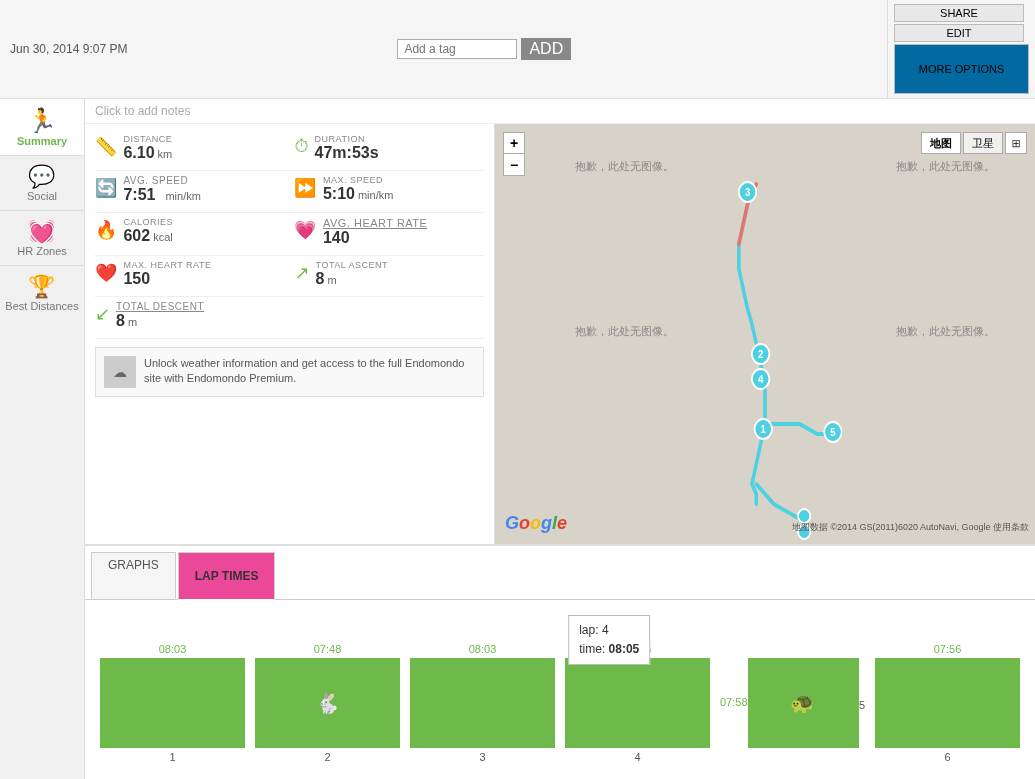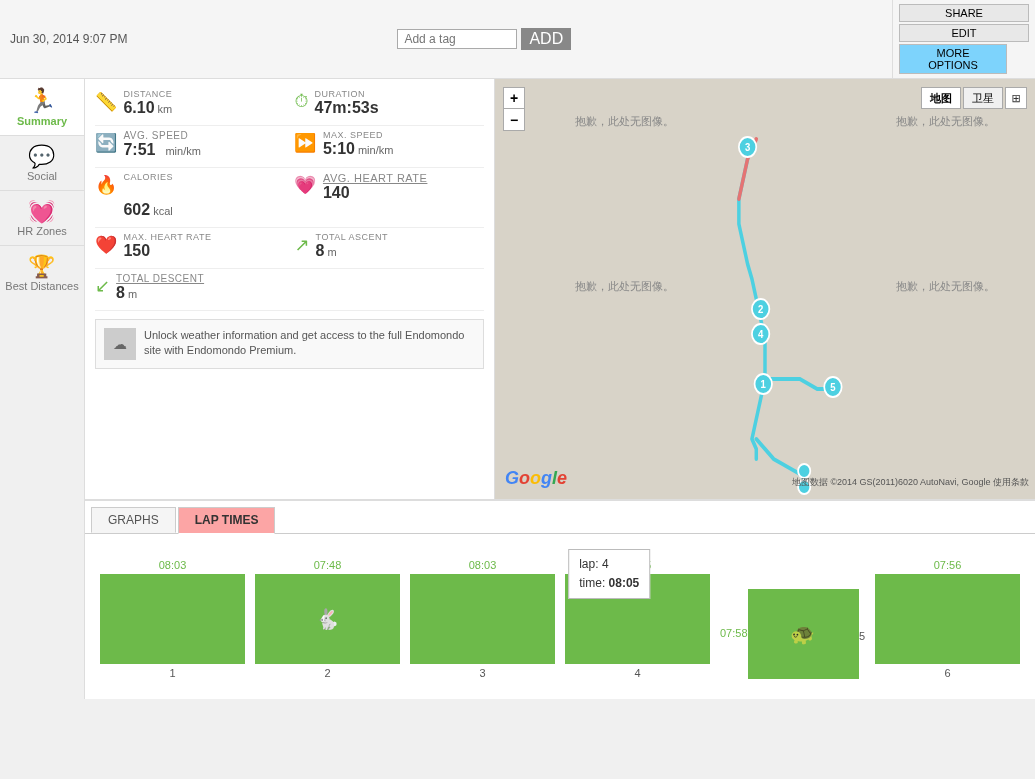--- a/index.html
+++ b/index.html
@@ -12,21 +12,21 @@
   <div style="flex:1; padding:6px 10px; display:flex; align-items:center; gap:20px;">
     <span style="font-size:12px; color:#555;">Jun 30, 2014 9:07 PM</span>
     <div style="display:flex; align-items:center; gap:4px; margin-left: 250px;">
       <input style="border: 1px solid rgb(170, 170, 170); padding: 2px 6px; font-size: 12px; width: 120px;" type="text" placeholder="Add a tag">
       <button style="background:#888; color:white; border:none; padding:2px 8px; font-size:16px; cursor:pointer;">ADD</button>
     </div>
   </div>
   <div style="display:flex; flex-direction:column; gap:2px; padding:4px 6px; border-left:1px solid #ddd;">
     <button style="background:#e8e8e8; border:1px solid #bbb; padding:2px 14px; font-size:11px; cursor:pointer; width:130px;">SHARE</button>
     <button style="background:#e8e8e8; border:1px solid #bbb; padding:2px 14px; font-size:11px; cursor:pointer; width:130px;">EDIT</button>
-    <button style="background:#7dd3fc; border:1px solid #bbb; padding:2px 14px; font-size:11px; cursor:pointer; width:108px;">MORE OPTIONS</button>
+    <button style="background:#0369a1; border:1px solid #bbb; padding:18px 14px; font-size:11px; cursor:pointer; width:135px;">MORE OPTIONS</button>
   </div>
 </div>
 
 <div style="display:flex;">
 
   <div style="width:85px; background:#f0f0f0; border-right:1px solid #ddd; display:flex; flex-direction:column; align-items:center; gap:0; min-height:480px;">
     <div style="display:flex; flex-direction:column; align-items:center; padding:8px 4px; width:100%; text-align:center; background:white; cursor:pointer; border-bottom:1px solid #ddd;">
       <span style="font-size:24px; color:#6dba4a;">🏃</span>
       <span style="font-size:11px; color:#6dba4a; font-weight:bold;">Summary</span>
     </div>
@@ -39,20 +39,23 @@
       <span style="font-size:11px; color:#777;">HR Zones</span>
     </div>
     <div style="display:flex; flex-direction:column; align-items:center; padding:8px 4px; width:100%; text-align:center; cursor:pointer;">
       <span style="font-size:22px; color:#999;">🏆</span>
       <span style="font-size:11px; color:#777;">Best Distances</span>
     </div>
   </div>
 
   <div style="flex:1; display:flex; flex-direction:column;">
 
+    <div style="padding:5px 10px; background:white; color:#aaa; font-size:12px; border-bottom:1px solid #eee; cursor:pointer;">
+      <span>Click to add notes</span>
+    </div>
 
     <div style="display:flex;">
 
       <div style="width:410px; background:white; padding:10px; border-right:1px solid #ddd;">
 
         <div style="display:flex; gap:10px; margin-bottom:8px;">
           <div style="flex:1; display:flex; align-items:flex-start; gap:6px;">
             <span style="font-size:18px; color:#6dba4a; margin-top:2px;">📏</span>
             <div>
               <div style="font-size:9px; color:#888; text-transform:uppercase; letter-spacing:0.5px;">DISTANCE</div>
@@ -98,21 +101,21 @@
           </div>
         </div>
 
         <div style="border-top:1px solid #eee; margin:4px 0;"></div>
 
         <div style="display:flex; gap:10px; margin-bottom:8px;">
           <div style="flex:1; display:flex; align-items:flex-start; gap:6px;">
             <span style="font-size:18px; color:#e74c3c; margin-top:2px;">🔥</span>
             <div>
               <div style="font-size:9px; color:#888; text-transform:uppercase; letter-spacing:0.5px;">CALORIES</div>
-              <div style="display:flex; align-items:baseline; gap:3px;margin-top:19px;">
+              <div style="display:flex; align-items:baseline; gap:3px;">
                 <span style="font-size:16px; color:#333; font-weight:bold;">602</span>
                 <span style="font-size:11px; color:#666;">kcal</span>
               </div>
             </div>
           </div>
           <div style="flex:1; display:flex; align-items:flex-start; gap:6px;">
             <span style="font-size:18px; color:#e74c3c; margin-top:2px;">💗</span>
             <div>
               <div style="font-size:11px; color:#888; text-transform:uppercase; letter-spacing:0.5px;text-decoration:underline;">AVG. HEART RATE</div>
               <div>
@@ -222,33 +225,33 @@
         </div>
         <div style="position:absolute; bottom:10px; right:6px; font-size:9px; color:#555; z-index:10;">地图数据 ©2014 GS(2011)6020 AutoNavi, Google  使用条款</div>
       </div>
     </div>
 
     <div style="background:white; border-top:2px solid #ddd;">
       <div style="display:flex; padding:6px 6px 0; border-bottom:1px solid #ccc;">
         <div style="padding:5px 16px; border:1px solid #ccc; border-bottom:1px solid #f5f5f5; font-size:12px; cursor:pointer; background:#f5f5f5; color:#555; margin-right:2px;">
           <span>GRAPHS</span>
         </div>
-        <div style="padding:5px 16px; border:1px solid #ccc; border-bottom:1px solid white; font-size:12px; cursor:pointer; background:#fca5a5; color:#333; font-weight:bold; margin-bottom:-1px;">
+        <div style="padding:16px 16px; border:1px solid #ccc; border-bottom:1px solid white; font-size:12px; cursor:pointer; background:#ec4899; color:#333; font-weight:bold; margin-bottom:-1px;">
           <span>LAP TIMES</span>
         </div>
       </div>
 
       <div style="padding:15px 15px 20px; background:white; position:relative;">
 
         <div style="position:absolute; background:white; border:1px solid #bbb; padding:5px 10px; font-size:12px; top:15px; left:50%; transform:translateX(10%); z-index:10; line-height:1.6;">
           <div><span>lap:</span> <span>4</span></div>
           <div><span>time:</span> <strong>08:05</strong></div>
         </div>
 
-        <div style="display:flex; gap:10px; align-items:flex-end; margin-top:10px;">
+        <div style="display:flex; gap:10px; margin-top:28px;">
 
           <div style="display:flex; flex-direction:column; align-items:center; flex:1;">
             <div style="font-size:11px; color:#6dba4a; margin-bottom:3px;">08:03</div>
             <div style="width:100%; background:#6dba4a; height:90px;"></div>
             <div style="font-size:11px; color:#555; margin-top:3px;">1</div>
           </div>
 
           <div style="display:flex; flex-direction:column; align-items:center; flex:1;">
             <div style="font-size:11px; color:#6dba4a; margin-bottom:3px;">07:48</div>
             <div style="width:100%; background:#6dba4a; height:90px; display:flex; align-items:center; justify-content:center;">

